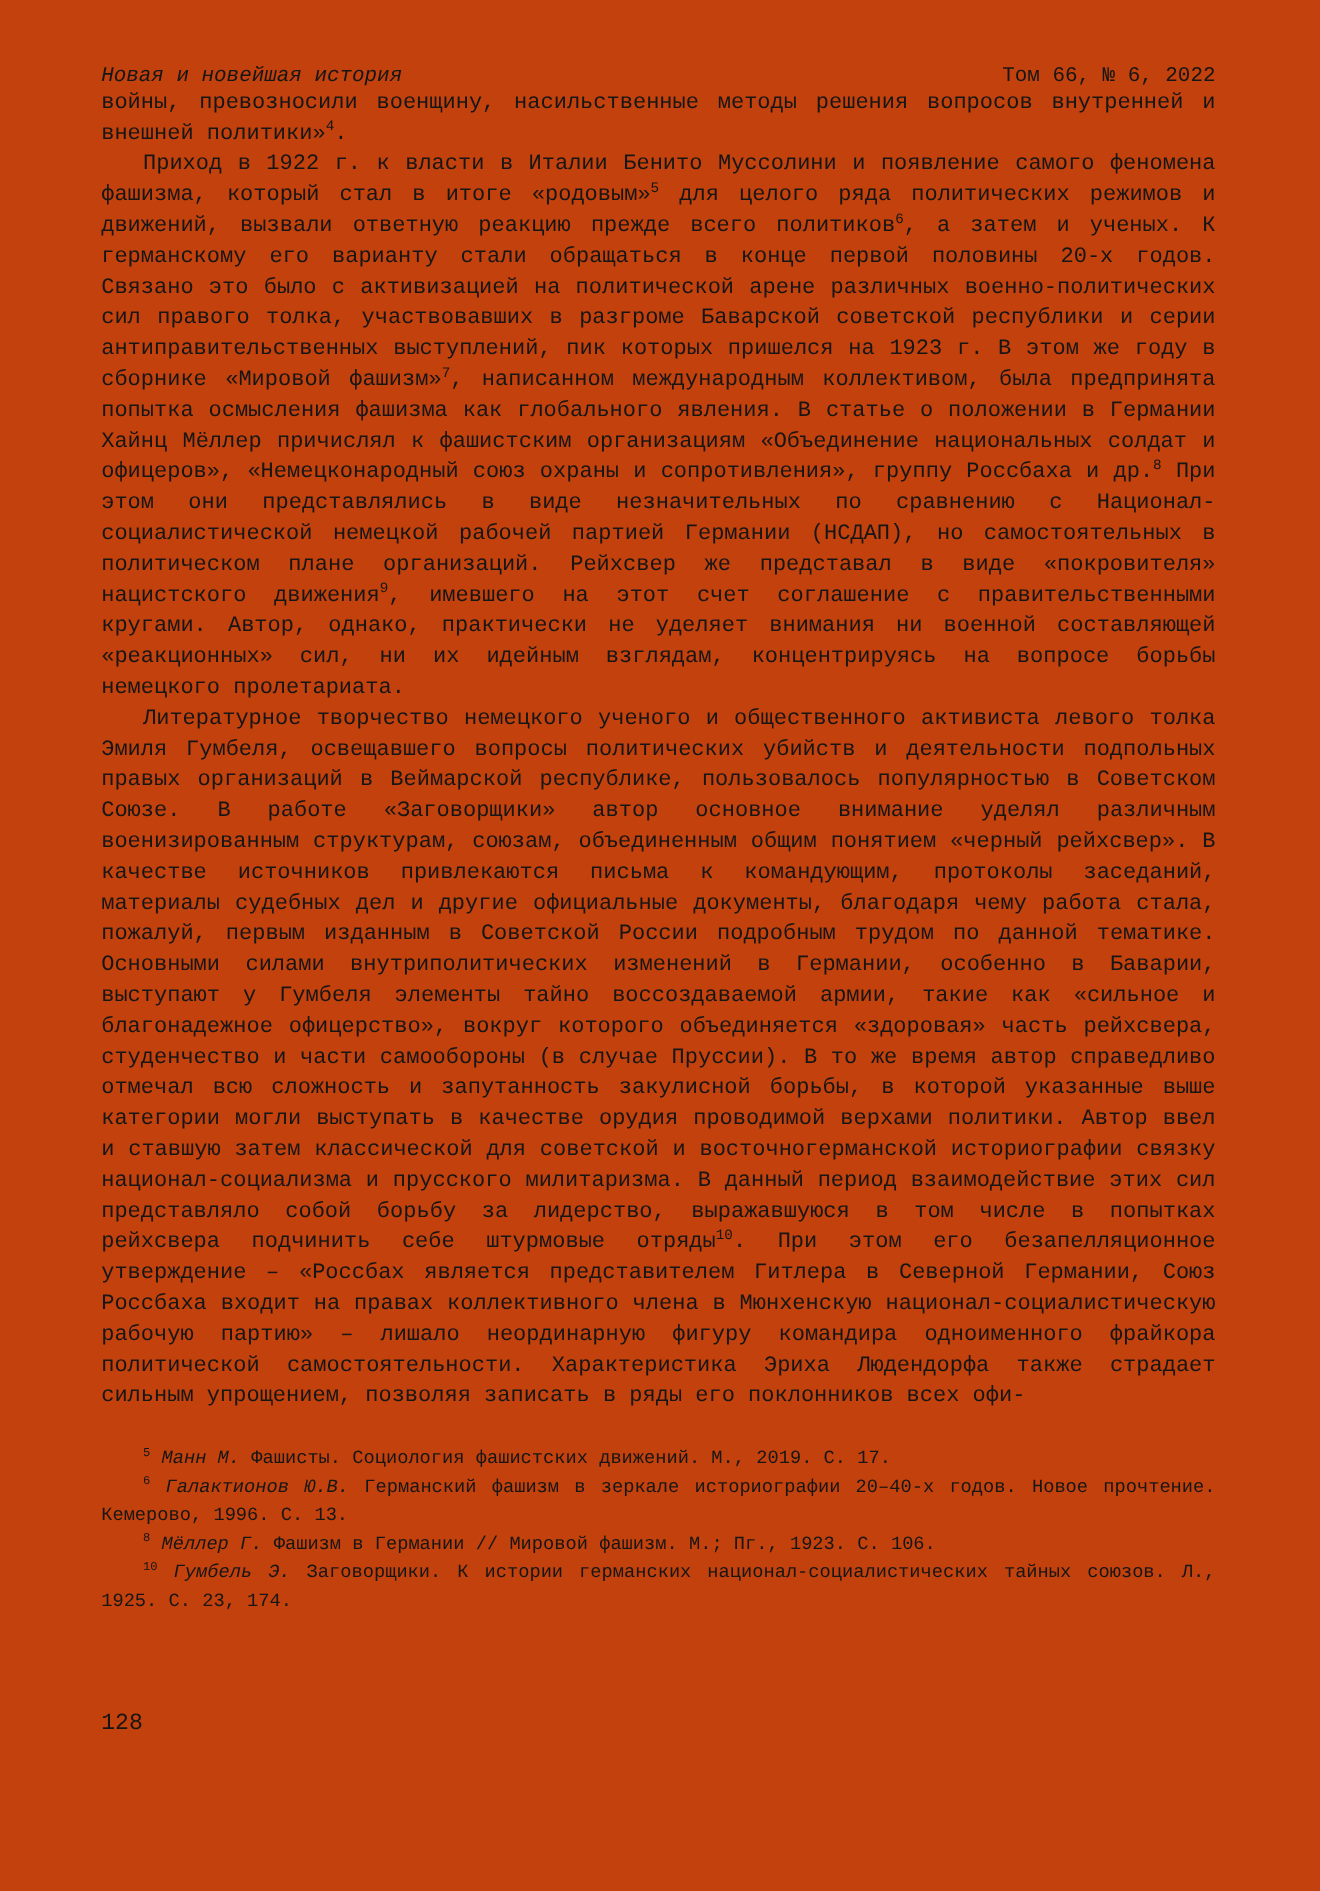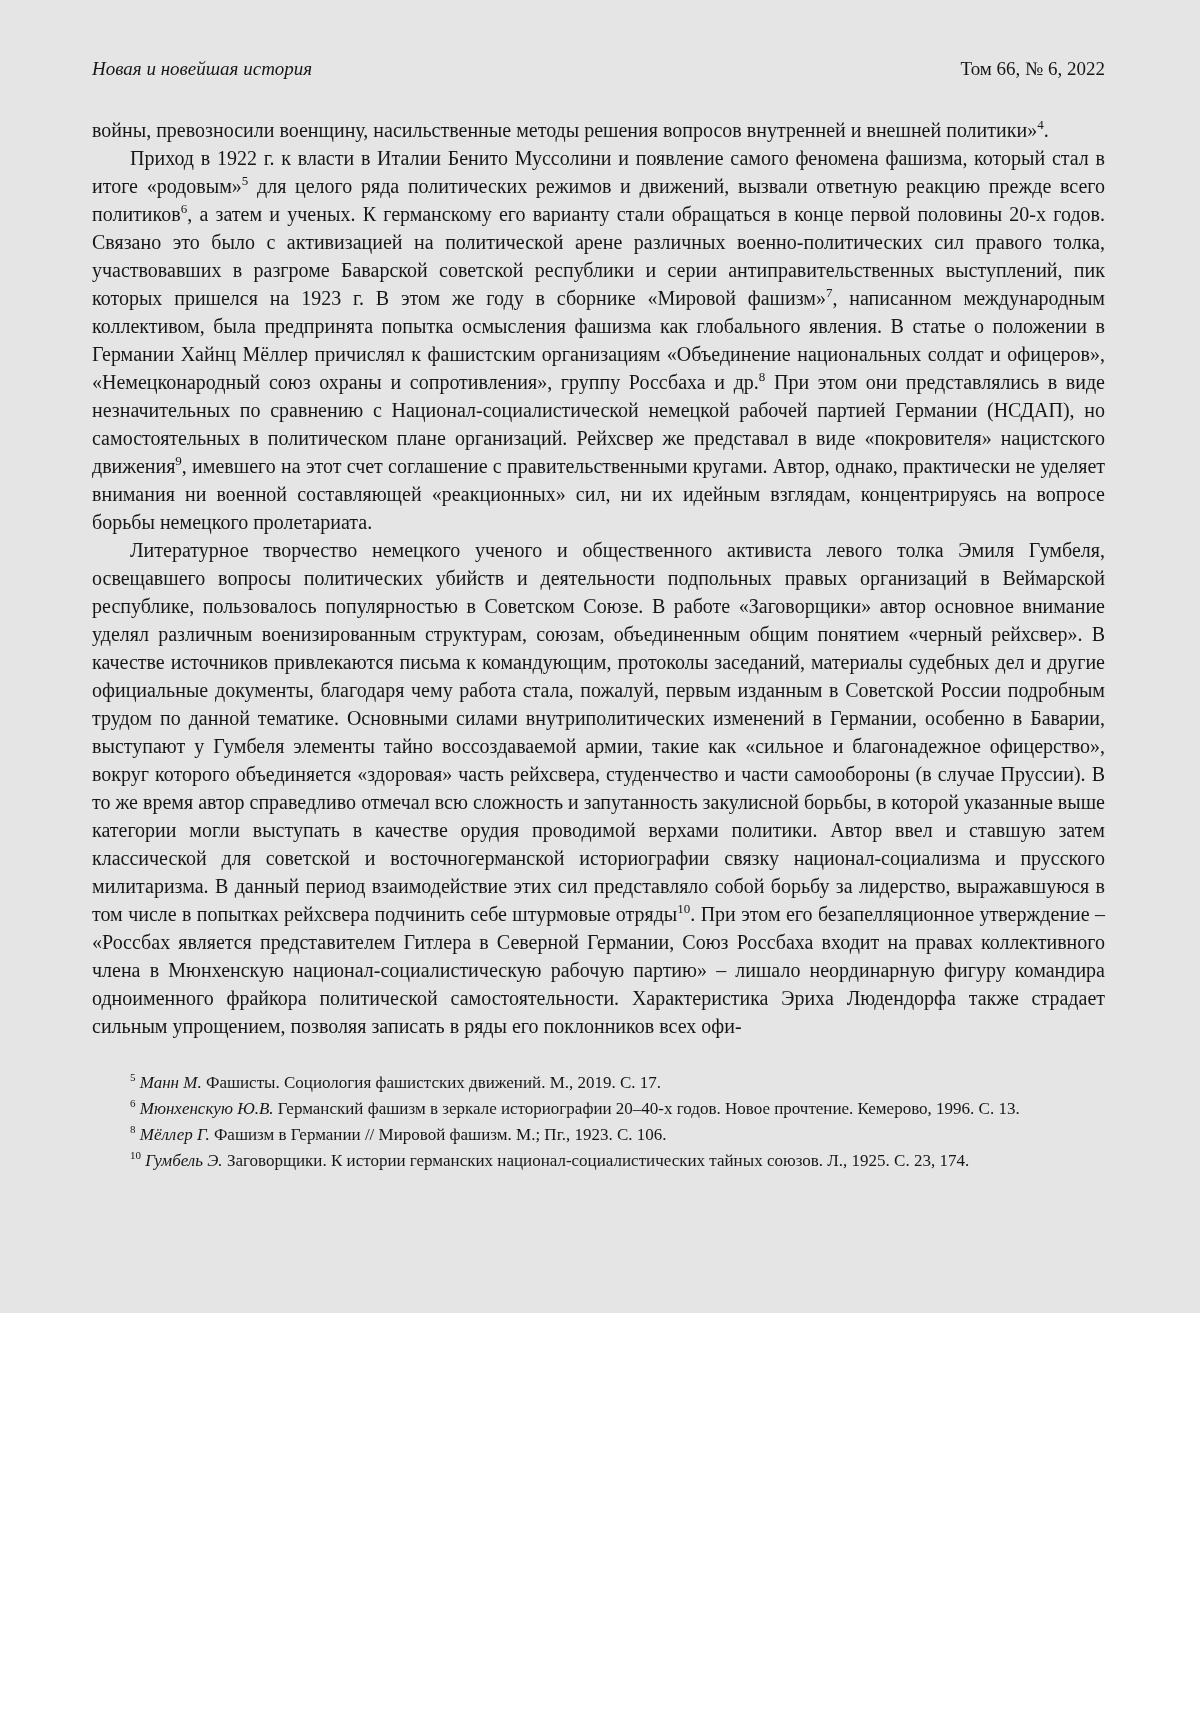--- a/index.html
+++ b/index.html
@@ -3,38 +3,37 @@
 <meta charset="utf-8">
 <style>
   html, body {
     margin: 0;
     padding: 0;
     background: #ffffff;
   }
   .page {
     position: relative;
     width: 1200px;
-    height: 1313px;
+    height: 1719px;
     box-sizing: border-box;
     padding: 58px 95px 0 92px;
-    background: #e5e5e5;
+    background: #c2410c;
     color: #161616;
-    font-family: Liberation Serif, serif;
+    font-family: Liberation Mono, monospace;
   }
   .header {
     display: flex;
     justify-content: space-between;
     align-items: baseline;
     font-size: 19px;
   }
   .journal-title { font-style: italic; }
   .issue-info { font-style: normal; }
 
   .article-body {
-    margin-top: 36px;
     font-size: 20px;
     line-height: 28px;
     text-align: justify;
     hyphens: auto;
     -webkit-hyphens: auto;
   }
   .article-body p {
     margin: 0;
     text-indent: 38px;
   }
@@ -79,20 +78,20 @@
   </div>
 
   <div class="article-body" id="article-body">
       <p class="no-indent">войны, превозносили военщину, насильственные методы решения вопросов внутренней и внешней политики»<sup class="fn-marker">4</sup>.</p>
       <p>Приход в 1922 г. к власти в Италии Бенито Муссолини и появление самого феномена фашизма, который стал в итоге «родовым»<sup class="fn-marker">5</sup> для целого ряда политических режимов и движений, вызвали ответную реакцию прежде всего политиков<sup class="fn-marker">6</sup>, а затем и ученых. К германскому его варианту стали обращаться в конце первой половины 20-х годов. Связано это было с активизацией на политической арене различных военно-политических сил правого толка, участвовавших в разгроме Баварской советской республики и серии антиправительственных выступлений, пик которых пришелся на 1923 г. В этом же году в  сборнике «Мировой фашизм»<sup class="fn-marker">7</sup>, написанном международным коллективом, была предпринята попытка осмысления фашизма как глобального явления. В статье о положении в Германии Хайнц Мёллер причислял к фашистским организациям «Объединение национальных солдат и офицеров», «Немецконародный союз охраны и сопротивления», группу Россбаха и др.<sup class="fn-marker">8</sup> При этом они представлялись в виде незначительных по сравнению с Национал-социалистической немецкой рабочей партией Германии (НСДАП), но самостоятельных в политическом плане организаций. Рейхсвер же представал в виде «покровителя» нацистского движения<sup class="fn-marker">9</sup>, имевшего на этот счет соглашение с правительственными кругами. Автор, однако, практически не уделяет внимания ни военной составляющей «реакционных» сил, ни их идейным взглядам, концентрируясь на вопросе борьбы немецкого пролетариата.</p>
       <p>Литературное творчество немецкого ученого и общественного активиста левого толка Эмиля Гумбеля, освещавшего вопросы политических убийств и деятельности подпольных правых организаций в Веймарской республике, пользовалось популярностью в Советском Союзе. В работе «Заговорщики» автор основное внимание уделял различным военизированным структурам, союзам, объединенным общим понятием «черный рейхсвер». В качестве источников привлекаются письма к командующим, протоколы заседаний, материалы судебных дел и другие официальные документы, благодаря чему работа стала, пожалуй, первым изданным в Советской России подробным трудом по данной тематике. Основными силами внутриполитических изменений в Германии, особенно в Баварии, выступают у Гумбеля элементы тайно воссоздаваемой армии, такие как «сильное и благонадежное офицерство», вокруг которого объединяется «здоровая» часть рейхсвера, студенчество и части самообороны (в случае Пруссии). В то же время автор справедливо отмечал всю сложность и запутанность закулисной борьбы, в которой указанные выше категории могли выступать в качестве орудия проводимой верхами политики. Автор ввел и ставшую затем классической для советской и восточногерманской историографии связку национал-социализма и прусского милитаризма. В данный период взаимодействие этих сил представляло собой борьбу за лидерство, выражавшуюся в том числе в попытках рейхсвера подчинить себе штурмовые отряды<sup class="fn-marker">10</sup>. При этом его безапелляционное утверждение – «Россбах является представителем Гитлера в Северной Германии, Союз Россбаха входит на правах коллективного члена в Мюнхенскую национал-социалистическую рабочую партию» – лишало неординарную фигуру командира одноименного фрайкора политической самостоятельности. Характеристика Эриха Людендорфа также страдает сильным упрощением, позволяя записать в ряды его поклонников всех офи-</p>
     </div>
 
   <div class="footnotes" id="footnotes">
       <p><sup class="fn-marker">5</sup> <span class="fn-author">Манн М.</span> Фашисты. Социология фашистских движений. М., 2019. С. 17.</p>
-      <p><sup class="fn-marker">6</sup> <span class="fn-author">Мюнхенскую Ю.В.</span> Германский фашизм в зеркале историографии 20–40-х годов. Новое прочтение. Кемерово, 1996. С. 13.</p>
+      <p><sup class="fn-marker">6</sup> <span class="fn-author">Галактионов Ю.В.</span> Германский фашизм в зеркале историографии 20–40-х годов. Новое прочтение. Кемерово, 1996. С. 13.</p>
       <p><sup class="fn-marker">8</sup> <span class="fn-author">Мёллер Г.</span> Фашизм в Германии // Мировой фашизм. М.; Пг., 1923. С. 106.</p>
       <p><sup class="fn-marker">10</sup> <span class="fn-author">Гумбель Э.</span> Заговорщики. К истории германских национал-социалистических тайных союзов. Л., 1925. С. 23, 174.</p>
     </div>
 
   <div class="page-number">128</div>
 
 </div>
 
 </body></html>

